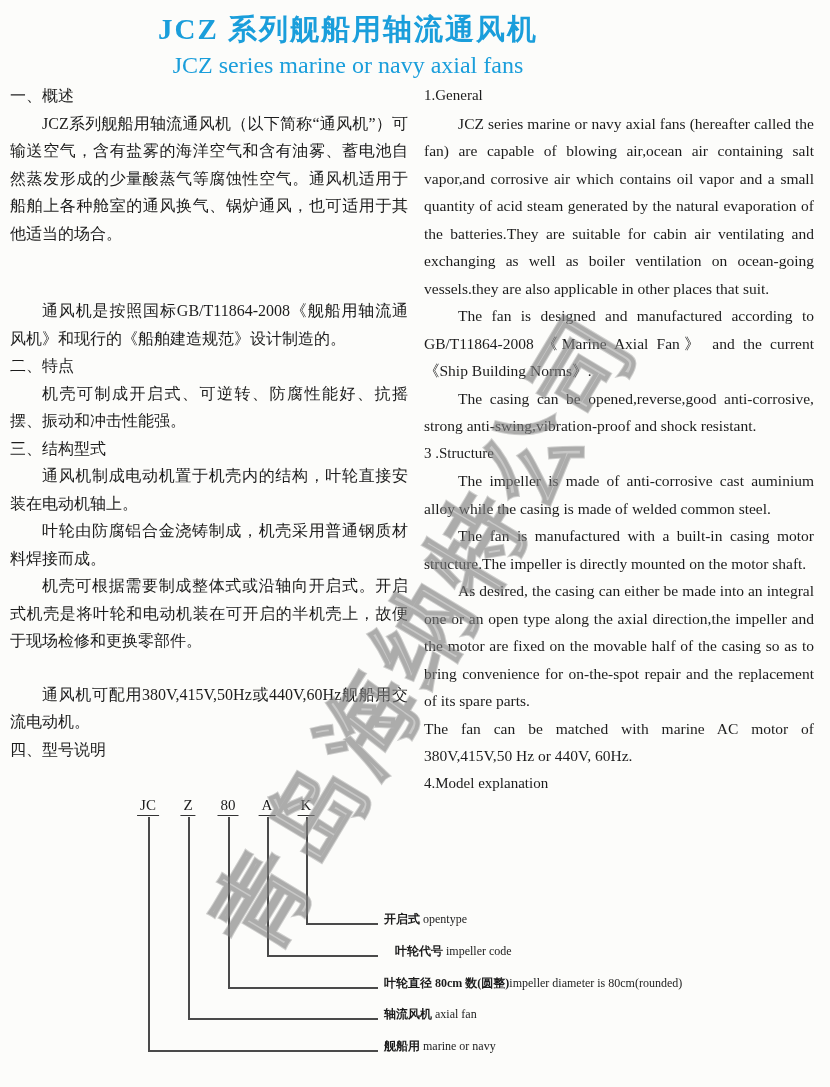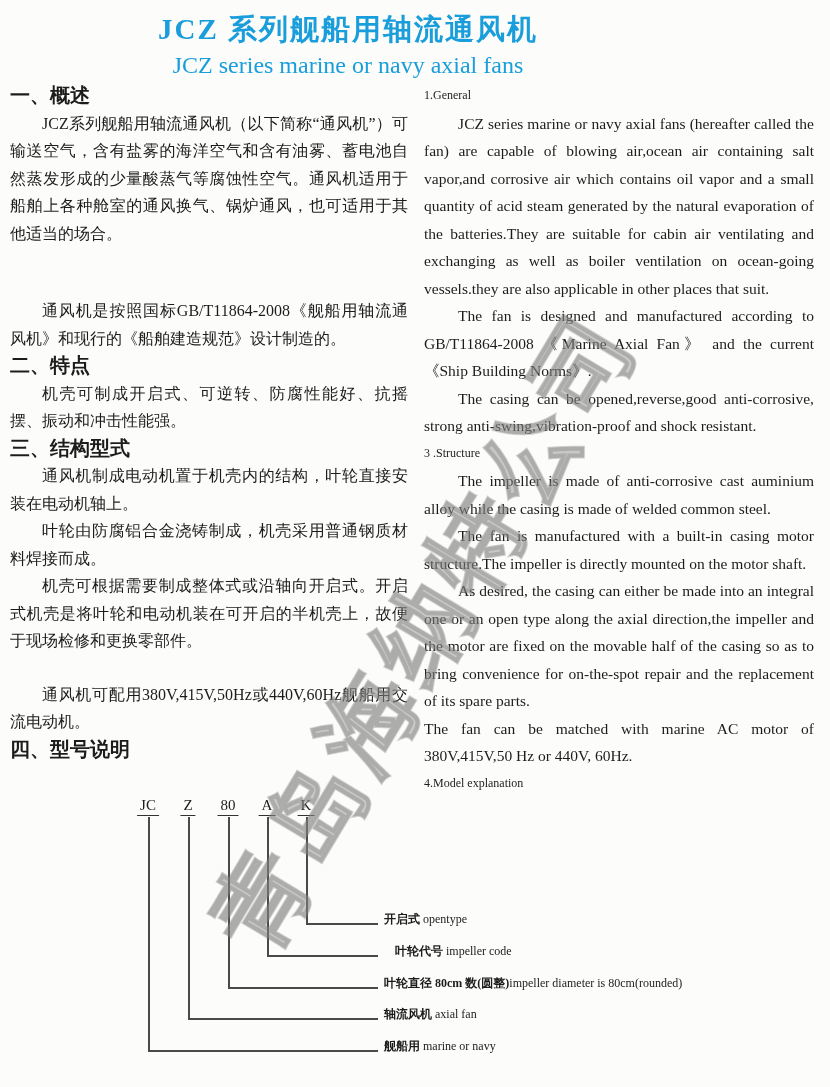--- a/index.html
+++ b/index.html
@@ -15,22 +15,22 @@
     color:#1a9edb; margin:0; font-family:"Liberation Serif", serif;
   }
   .title-en{
     font-size:24px; font-weight:normal; color:#1a9edb; margin:2px 0 0 0;
     font-family:"Liberation Serif", serif;
   }
   
   .col{position:absolute; top:82px; text-align:justify;}
   .col-zh{left:10px;  width:398px; font-size:16px;   line-height:27.5px;}
   .col-en{left:424px; width:390px; font-size:15.5px; line-height:27.5px;}
-  .col h3{font-size:20px; margin:0; font-weight:bold; text-align:left;}
-  .col-en h3{font-weight:normal; font-size:12px;}
+  .col h3{font-size:16px; margin:0; font-weight:normal; text-align:left;}
+  .col-en h3{font-weight:normal; font-size:15px;}
   .col p{margin:0;}
   .col-zh p{text-indent:2em;}
   .col-en p{text-indent:2.2em;}
   .col-en p.noindent{text-indent:0;}
   .gap-lg{margin-top:50px !important;}
   .gap-sm{margin-top:26px !important;}
   
   .watermark{
     position:absolute; left:426px; top:630px;
     transform:translate(-50%,-50%) rotate(-59deg);

